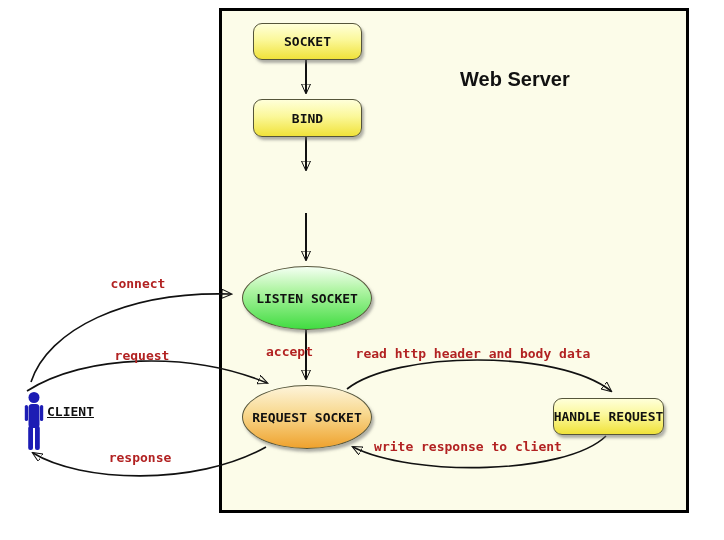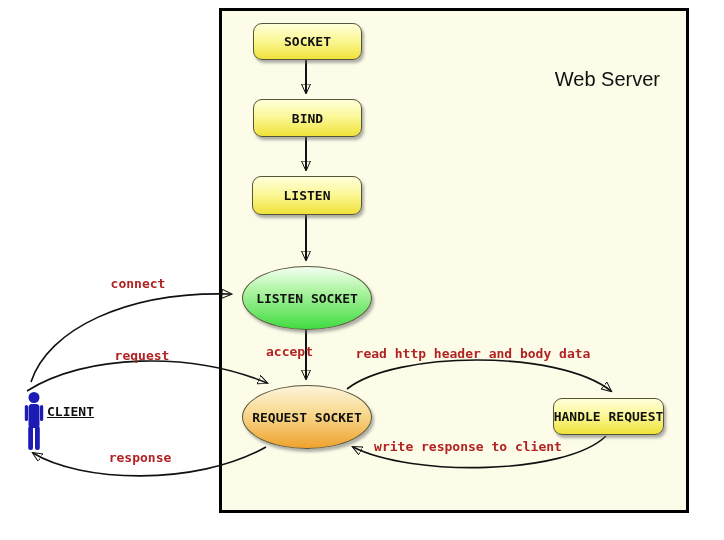--- a/index.html
+++ b/index.html
@@ -12,22 +12,22 @@
   html,body{margin:0;padding:0;background:#ffffff;}
   .canvas{
     position:relative;width:724px;height:540px;background:#ffffff;overflow:hidden;
     font-family:"DejaVu Sans Mono", monospace;
   }
   .server-box{
     position:absolute;left:219px;top:8px;width:464px;height:499px;
     background:var(--server-bg);border:3px solid var(--server-border);
   }
   .title{
-    position:absolute;left:460px;top:68px;width:200px;text-align:right;
-    font-family:"Liberation Sans", sans-serif;font-size:20px;font-weight:normal;
+    position:absolute;left:460px;top:68px;width:200px;text-align:left;
+    font-family:"Liberation Sans", sans-serif;font-size:20px;font-weight:bold;
     color:#111;letter-spacing:0px;
   }
   .node{
     position:absolute;display:flex;align-items:center;justify-content:center;
     font-size:13px;font-weight:bold;color:var(--node-text);
     border:1.5px solid var(--node-border);
     box-shadow:2px 3px 3px rgba(110,110,110,0.55);
     z-index:3;white-space:nowrap;
   }
   .rect{
@@ -86,23 +86,20 @@
     <path d="M347,389 C395,351 558,349 611,391" stroke-width="1.6" marker-end="url(#arrow)"></path>
     <path d="M606,436 C566,475 412,477 353,447" stroke-width="1.6" marker-end="url(#arrow)"></path>
   </svg>
 
   <div class="node rect node-bind">
     <span>BIND</span>
   </div>
   <div class="node rect node-socket">
     <span>SOCKET</span>
   </div>
-  <div class="node rect node-listen">
-    <span>LISTEN</span>
-  </div>
   <div class="node ellipse green node-listen-socket">
     <span>LISTEN SOCKET</span>
   </div>
   <div class="node ellipse orange node-client-socket">
     <span>REQUEST SOCKET</span>
   </div>
   <div class="node rect node-handle-request">
     <span>HANDLE REQUEST</span>
   </div>
 

